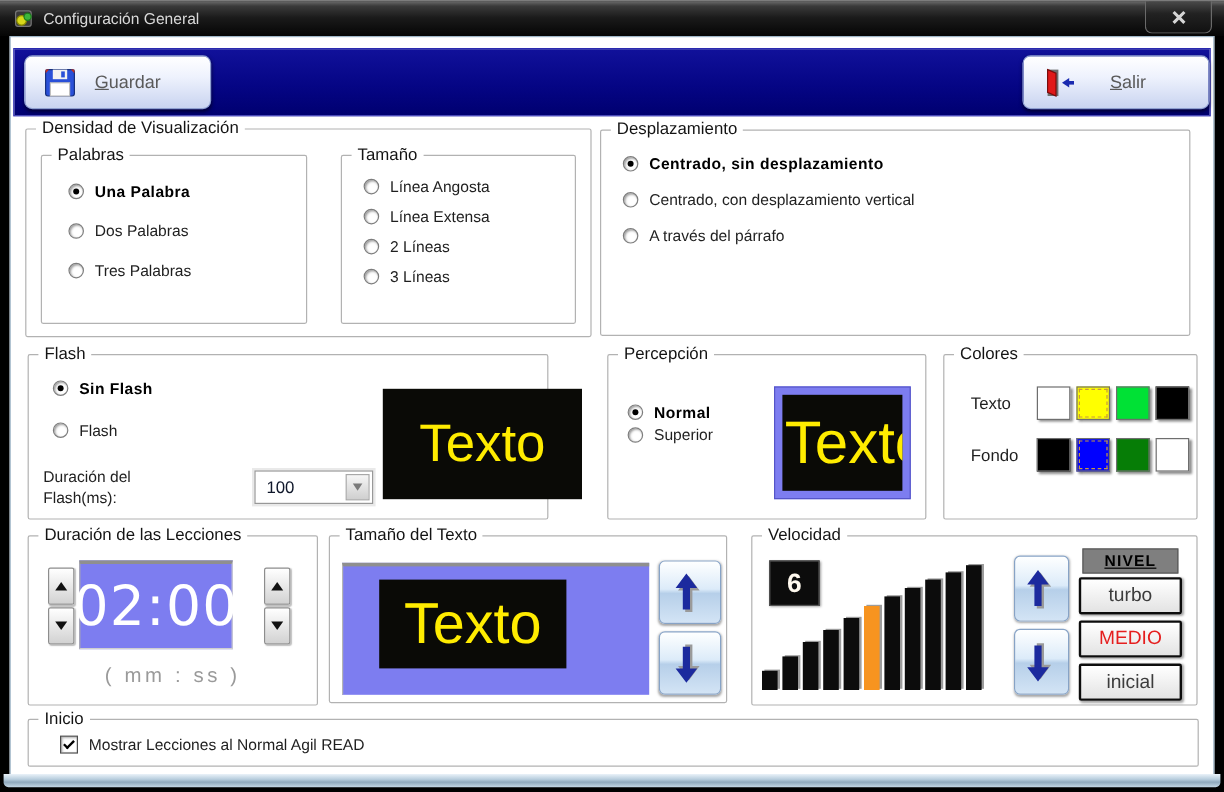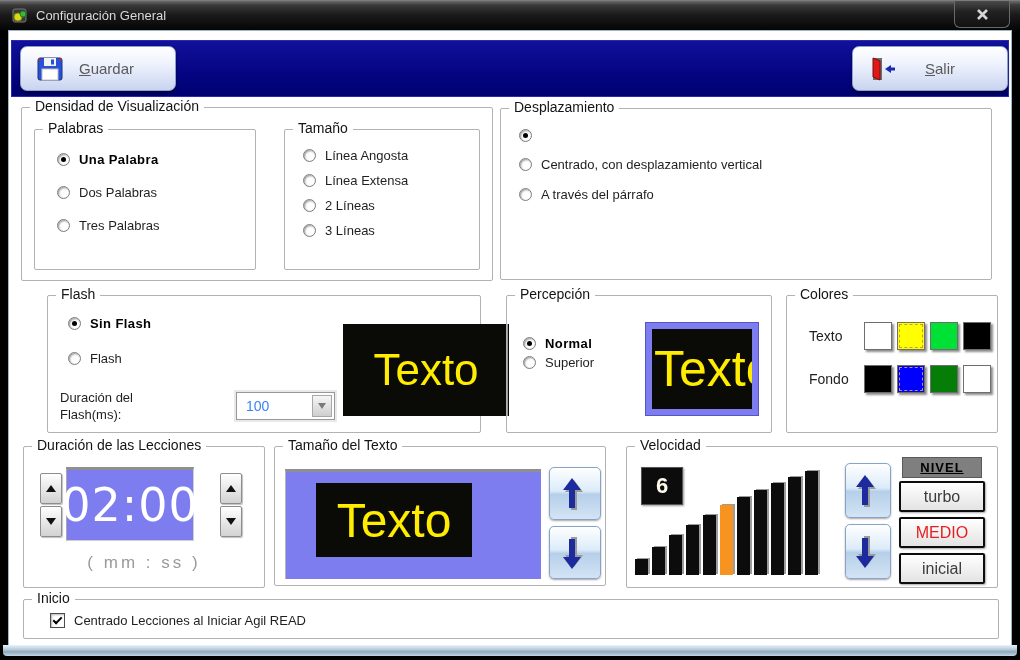--- a/index.html
+++ b/index.html
@@ -57,21 +57,21 @@
     border-left:2px solid #000; border-bottom:2px solid #000; transform:rotate(-45deg); }
 
   
   .preview-black { background:#0a0a06; color:#ffec00; display:flex; align-items:center;
     justify-content:center; overflow:hidden; }
   .periwinkle { background:#7d7df0; }
 
   
   .dd { position:absolute; width:99px; height:28px; background:#fff;
     border:1px solid #989898; box-shadow:0 0 0 2px #e9e9e9; display:flex; align-items:center; }
-  .dd-text { flex:1; font-size:14px; color:#3b82f6; padding-left:9px; }
+  .dd-text { flex:1; font-size:14px; color:#0f172a; padding-left:9px; }
   .dd-btn { width:20px; height:22px; margin-right:2px;
     background:linear-gradient(180deg,#f6f6f6,#cfcfcf); border:1px solid #a8a8a8;
     display:flex; align-items:center; justify-content:center; }
   .tri-dn-sm { width:0; height:0; border-left:4px solid transparent;
     border-right:4px solid transparent; border-top:6px solid #7a7a7a; }
 
   
   .spin { width:22px; height:31px; background:linear-gradient(180deg,#fff,#d2d2d2);
     border:1px solid #8d8d8d; border-radius:2px; display:flex; align-items:center;
     justify-content:center; cursor:pointer; box-shadow:1px 1px 1px rgba(0,0,0,.25); }
@@ -204,33 +204,34 @@
           </div>
         </div>
       </div>
     </div>
 
     <div class="grp" style="left:491px; top:77px; width:492px; height:172px;">
       <span class="legend">Desplazamiento</span>
       <div style="position:absolute; left:18px; top:20px; display:flex; flex-direction:column; gap:15px;">
         <div class="rrow bold">
           <span class="radio sel"></span>
+          <span>Centrado, sin desplazamiento</span>
         </div>
         <div class="rrow">
           <span class="radio"></span>
           <span>Centrado, con desplazamiento vertical</span>
         </div>
         <div class="rrow">
           <span class="radio"></span>
           <span>A través del párrafo</span>
         </div>
       </div>
     </div>
 
-    <div class="grp" style="left:14px; top:264px; width:434px; height:138px;margin-left:24px;">
+    <div class="grp" style="left:14px; top:264px; width:434px; height:138px;">
       <span class="legend">Flash</span>
       <div style="position:absolute; left:20px; top:20px; display:flex; flex-direction:column; gap:20px;">
         <div class="rrow bold">
           <span class="radio sel"></span>
           <span>Sin Flash</span>
         </div>
         <div class="rrow">
           <span class="radio"></span>
           <span>Flash</span>
         </div>
@@ -363,20 +364,20 @@
       <div class="lvl-btn red" style="left:272px; top:70px; width:86px; height:31px;">MEDIO</div>
       <div class="lvl-btn" style="left:272px; top:106px; width:86px; height:31px;">inicial</div>
     </div>
 
     <div class="grp" style="left:14px; top:568px; width:976px; height:40px;">
       <span class="legend">Inicio</span>
       <div class="rrow" style="position:absolute; left:26px; top:12px;">
         <span class="cb">
             <span class="mark"></span>
           </span>
-        <span class="lbl13">Centrado Lecciones al Iniciar Agil READ</span>
+        <span class="lbl13">Mostrar Lecciones al Normal Agil READ</span>
       </div>
     </div>
 
   </div>
 
   <div class="bottom-glass"></div>
 </div>
 
 </body></html>

